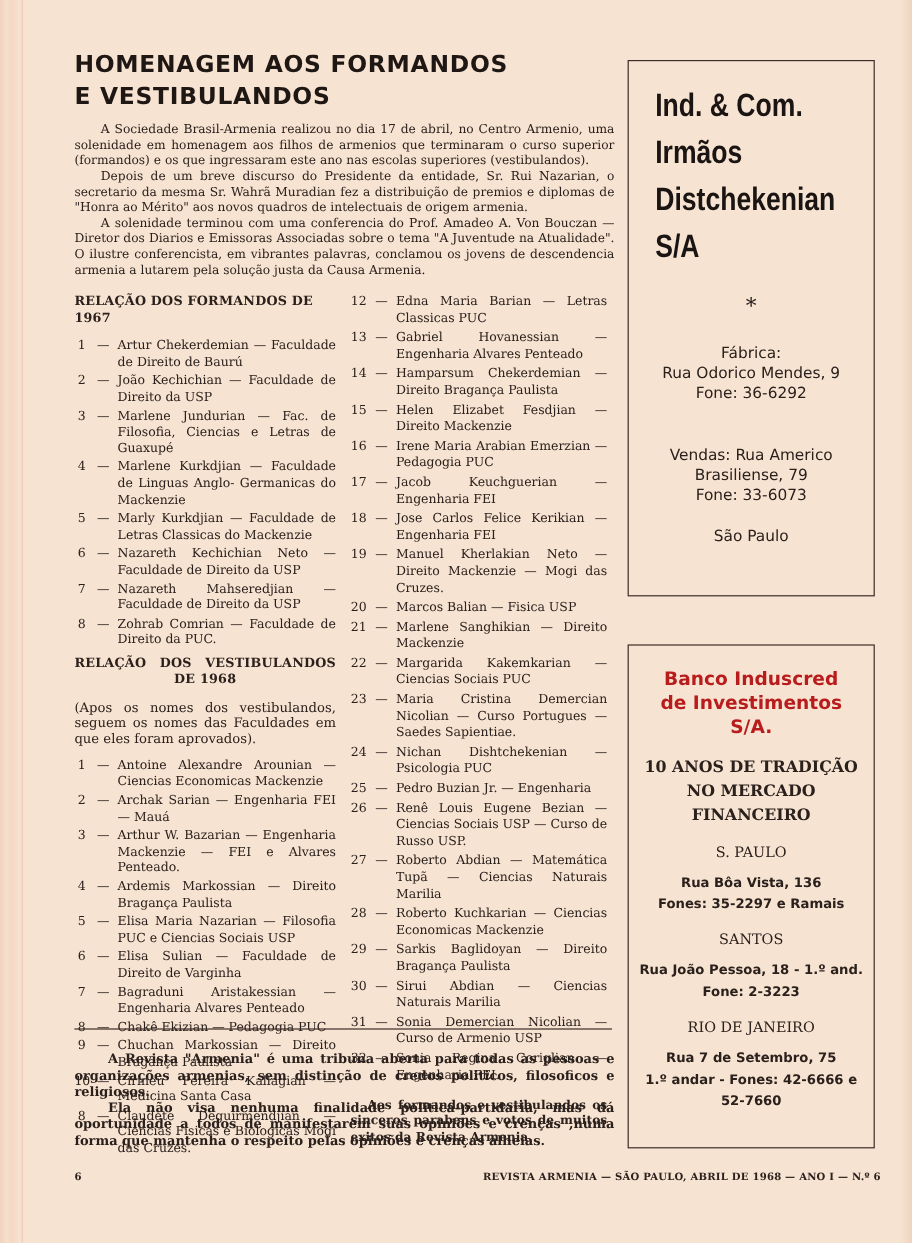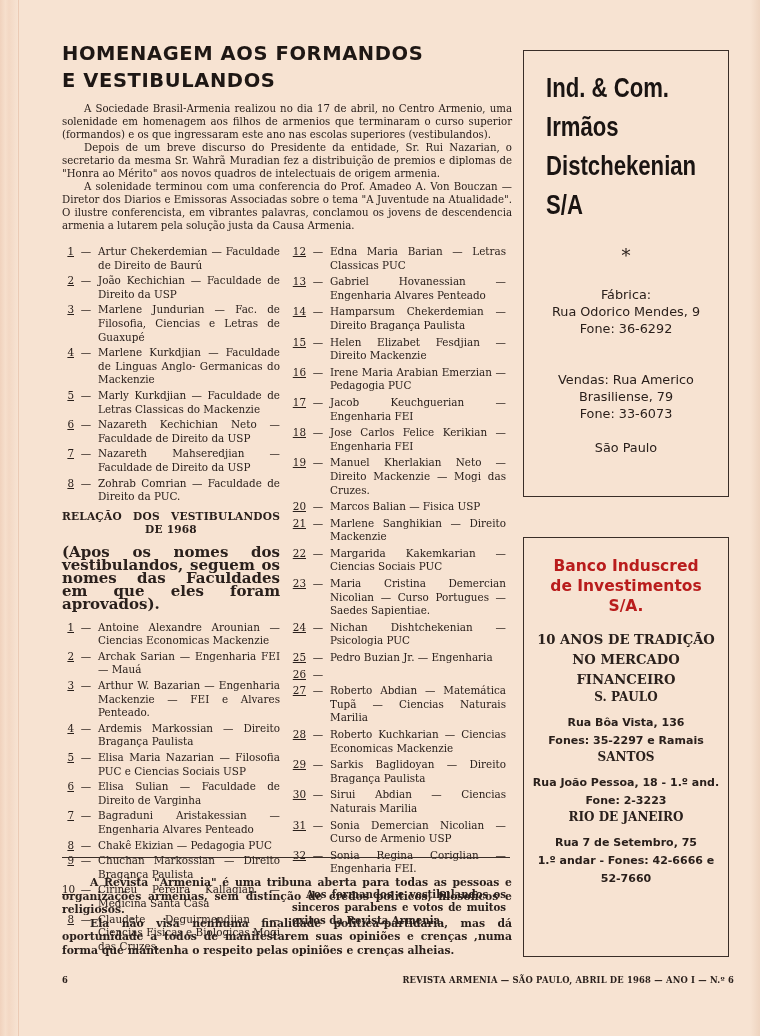--- a/index.html
+++ b/index.html
@@ -29,40 +29,40 @@
   .intro {
     position:absolute; left:62px; top:102px; width:450px;
     font-size:10.2px; line-height:13px; text-align:justify;
   }
   .intro p { margin:0; text-indent:22px; }
   .col1 { position:absolute; left:62px; top:245px; width:218px; font-size:10.4px; line-height:13.6px; }
   .col2 { position:absolute; left:292px; top:245px; width:214px; font-size:10.4px; line-height:13.6px; }
   .sec-title { font-weight:bold; font-size:10.6px; margin:0 0 10px 0; letter-spacing:0.2px; }
   .sec-title.center { text-align:justify; text-align-last:justify; margin:6px 0 10px 0; line-height:13px; }
   .sec-title .l2 { display:block; text-align:right; text-align-last:center; }
-  .note { font-weight:bold; text-align:justify; margin:0 0 10px 0; font-size:15px; line-height:13px; }
+  .note { font-weight:normal; text-align:justify; margin:0 0 10px 0; font-size:11px; line-height:13px; }
   .entry { display:flex; margin-bottom:2px; }
-  .entry .num { width:12px; text-align:right; flex:none;text-decoration:underline; }
+  .entry .num { width:12px; text-align:center; flex:none; }
   .entry .dash { width:24px; text-align:center; flex:none; }
   .entry .txt { flex:1; text-align:justify; }
   .col2 .entry .num { width:14px; }
   .col2 .entry { margin-bottom:3px; }
   .closing { font-weight:bold; text-align:justify; margin-top:12px; text-indent:14px; font-size:10.2px; line-height:13.2px; }
   .divider { position:absolute; left:62px; top:857px; width:448px; height:0; border-top:1.5px solid #3a2e28; }
   .tribuna { position:absolute; left:62px; top:876px; width:450px; font-size:10.8px; line-height:13.6px; text-align:justify; font-weight:bold; }
   .tribuna p { margin:0; text-indent:28px; }
   .ad { position:absolute; border:1.5px solid #3a2e28; text-align:center; }
   .ad1 { left:523px; top:50px; width:204px; height:445px; }
   .ad1 .firm { text-align:left; margin:18px 0 0 22px; font-family:"Liberation Sans", sans-serif; font-weight:bold; font-size:27px; line-height:39px; transform:scaleX(0.82); transform-origin:left; color:#1a1412; }
   .ad1 .star { font-size:18px; margin-top:20px; }
   .ad1 .lines { font-family:"DejaVu Sans", sans-serif; font-weight:normal; font-size:12.8px; line-height:17px; }
   .ad2 { left:523px; top:537px; width:204px; height:418px; }
   .ad2 .bank { font-family:"DejaVu Sans", sans-serif; font-weight:bold; font-size:15.5px; line-height:20px; margin-top:18px; color:#b91c1c; }
   .ad2 .slogan { font-size:13.2px; line-height:20px; margin-top:14px; font-weight:bold; }
-  .ad2 .city { font-size:12px; font-weight:bold; }
+  .ad2 .city { font-size:12px; font-weight:normal; margin-top:13px; }
   .ad2 .addr { font-family:"DejaVu Sans", sans-serif; font-weight:bold; font-size:11px; line-height:18px; margin-top:10px; }
   .footer { position:absolute; left:62px; top:975px; width:672px; font-size:8.4px; font-weight:bold; }
   .footer .pg { position:absolute; left:0; top:0; }
   .footer .ref { position:absolute; right:0; top:0; letter-spacing:0.2px; }
 </style>
 </head>
 <body>
 
 <div class="page-edge"></div>
 <div class="page-edge-right"></div>
@@ -72,20 +72,21 @@
   <div>E VESTIBULANDOS</div>
 </div>
 
 <div class="intro">
   <p>A Sociedade Brasil-Armenia realizou no dia 17 de abril, no Centro Armenio, uma solenidade em homenagem aos filhos de armenios que terminaram o curso superior (formandos) e os que ingressaram este ano nas escolas superiores (vestibulandos).</p>
   <p>Depois de um breve discurso do Presidente da entidade, Sr. Rui Nazarian, o secretario da mesma Sr. Wahrã Muradian fez a distribuição de premios e diplomas de "Honra ao Mérito" aos novos quadros de intelectuais de origem armenia.</p>
   <p>A solenidade terminou com uma conferencia do Prof. Amadeo A. Von Bouczan — Diretor dos Diarios e Emissoras Associadas sobre o tema "A Juventude na Atualidade". O ilustre conferencista, em vibrantes palavras, conclamou os jovens de descendencia armenia a lutarem pela solução justa da Causa Armenia.</p>
 </div>
 
 <div class="col1">
+  <div class="sec-title">RELAÇÃO DOS FORMANDOS DE 1967</div>
   <div id="formandos-list">
       <div class="entry">
         <span class="num">1</span>
         <span class="dash">—</span>
         <span class="txt">Artur Chekerdemian — Faculdade de Direito de Baurú</span>
       </div>
       <div class="entry">
         <span class="num">2</span>
         <span class="dash">—</span>
         <span class="txt">João Kechichian — Faculdade de Direito da USP</span>
@@ -253,20 +254,21 @@
         <span class="txt">Nichan Dishtchekenian — Psicologia PUC</span>
       </div>
       <div class="entry">
         <span class="num">25</span>
         <span class="dash">—</span>
         <span class="txt">Pedro Buzian Jr. — Engenharia</span>
       </div>
       <div class="entry">
         <span class="num">26</span>
         <span class="dash">—</span>
+        <span class="txt">Renê Louis Eugene Bezian — Ciencias Sociais USP — Curso de Russo USP.</span>
       </div>
       <div class="entry">
         <span class="num">27</span>
         <span class="dash">—</span>
         <span class="txt">Roberto Abdian — Matemática Tupã — Ciencias Naturais Marilia</span>
       </div>
       <div class="entry">
         <span class="num">28</span>
         <span class="dash">—</span>
         <span class="txt">Roberto Kuchkarian — Ciencias Economicas Mackenzie</span>

